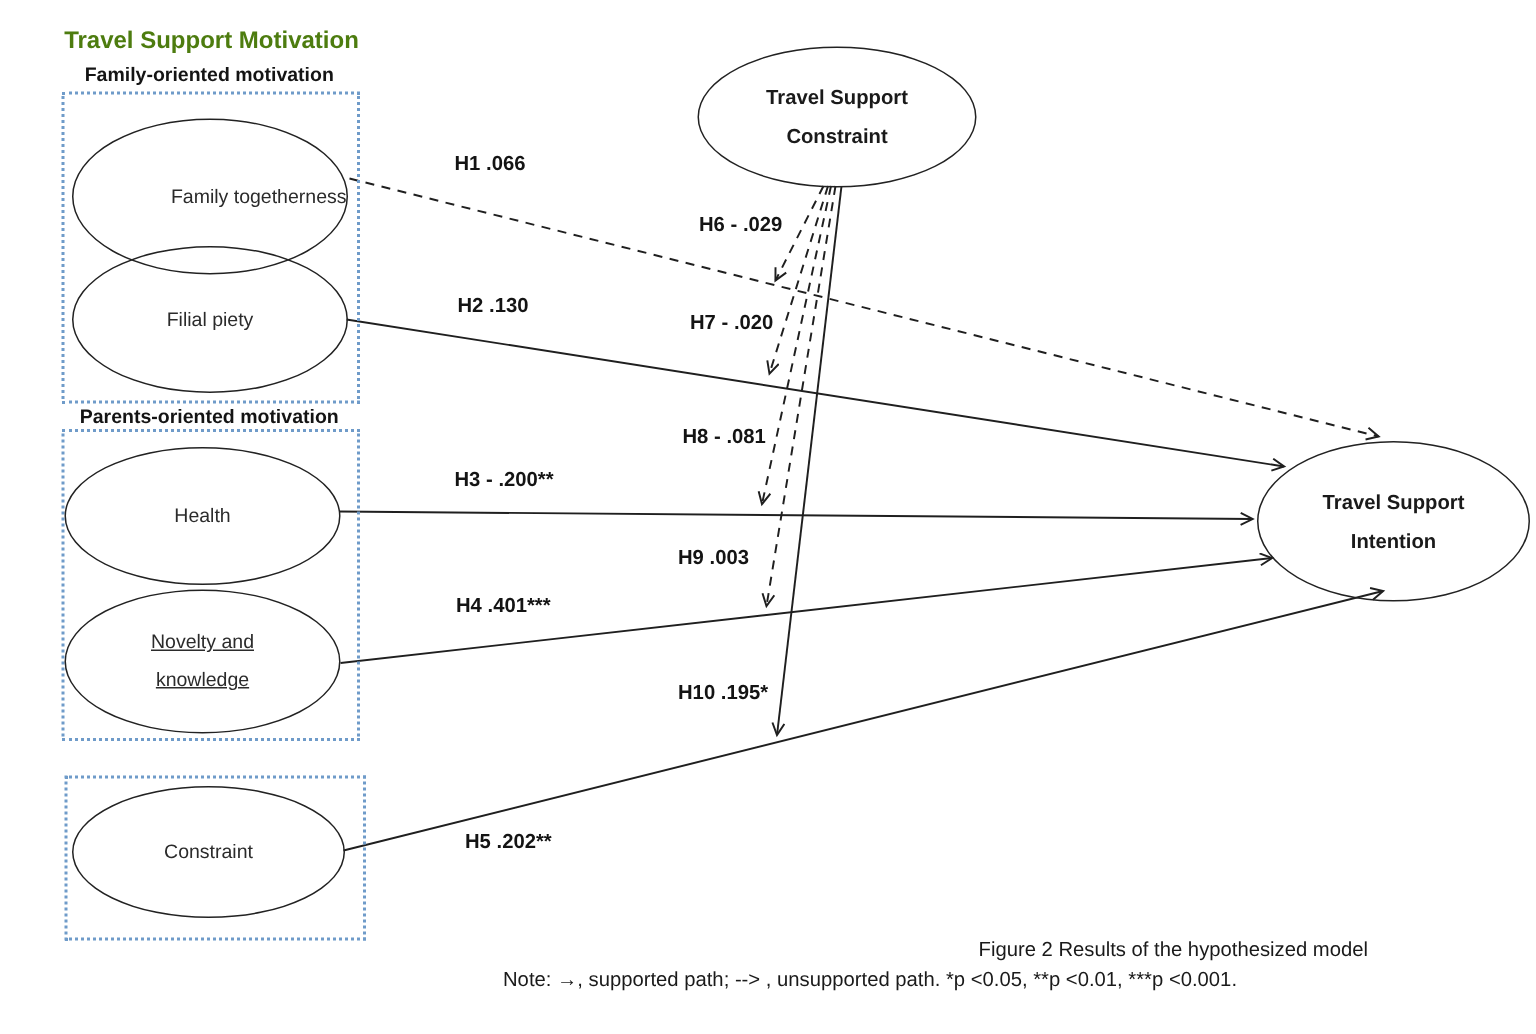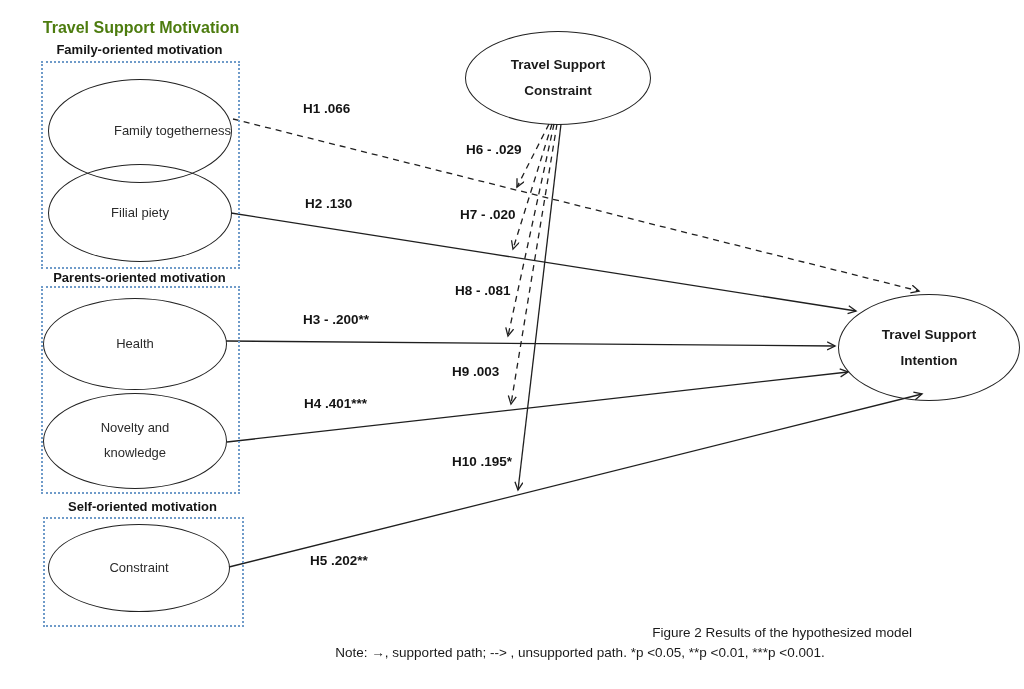--- a/index.html
+++ b/index.html
@@ -60,37 +60,36 @@
     </svg>
 
   <div class="fig-title">Travel Support Motivation</div>
 
   <div class="group-heading" style="left:41px;top:42px;width:197px;">Family-oriented motivation</div>
   <div class="group-box" style="left:41px;top:61px;width:195px;height:204px;"></div>
 
   <div class="group-heading" style="left:41px;top:270px;width:197px;">Parents-oriented motivation</div>
   <div class="group-box" style="left:41px;top:286px;width:195px;height:204px;"></div>
 
-  <div class="group-heading" style="left:43px;top:499px;width:199px;">Self-oriented motivation</div>
   <div class="group-box" style="left:43px;top:517px;width:197px;height:106px;"></div>
 
   <div class="node" style="left:48px;top:79px;width:182px;height:102px;justify-content:flex-end;">
     <span>Family togetherness</span>
   </div>
 
   <div class="node" style="left:48px;top:164px;width:182px;height:96px;">
     <span>Filial piety</span>
   </div>
 
   <div class="node" style="left:43px;top:298px;width:182px;height:90px;">
     <span>Health</span>
   </div>
 
   <div class="node" style="left:43px;top:393px;width:182px;height:94px;">
-    <span style="width:100px;">Novelty and knowledge</span>
+    <span style="width:100px;text-decoration:underline;">Novelty and knowledge</span>
   </div>
 
   <div class="node" style="left:48px;top:524px;width:180px;height:86px;">
     <span>Constraint</span>
   </div>
 
   <div class="node bold" style="left:465px;top:31px;width:184px;height:92px;">
     <span style="width:120px;">Travel Support Constraint</span>
   </div>
 

